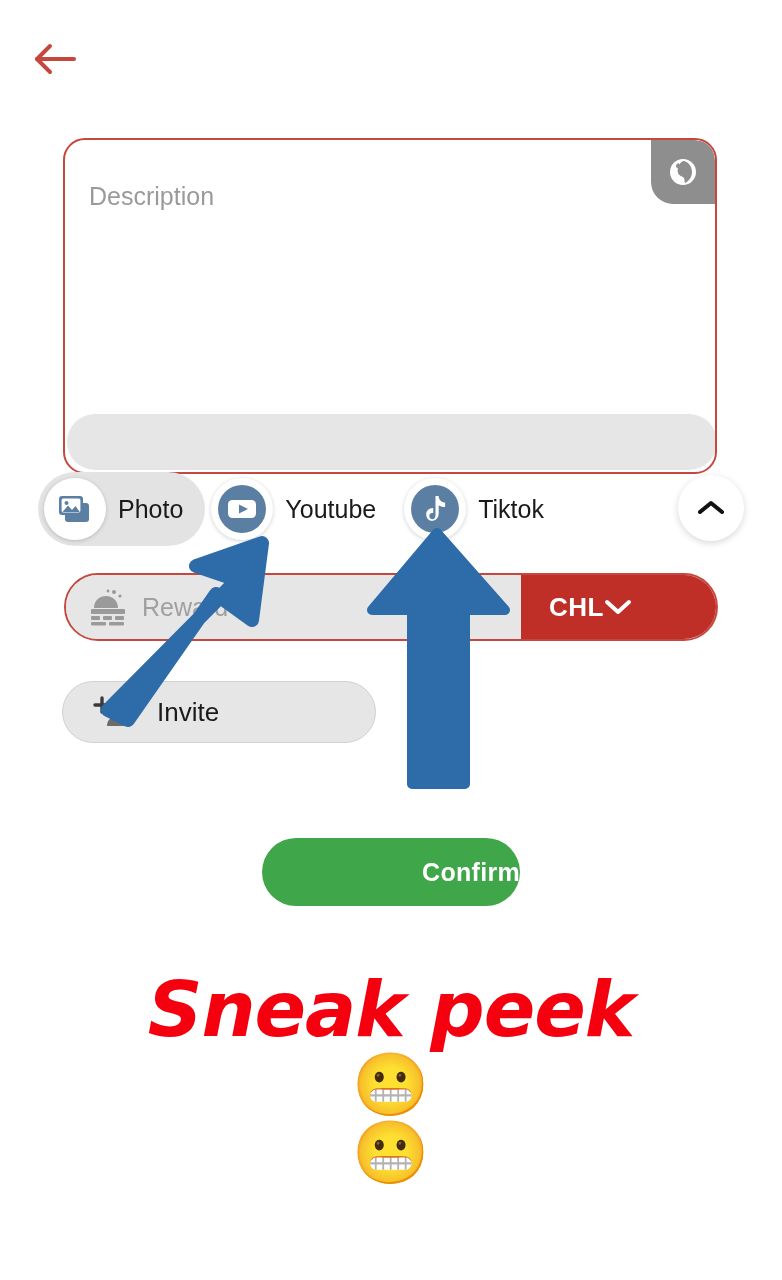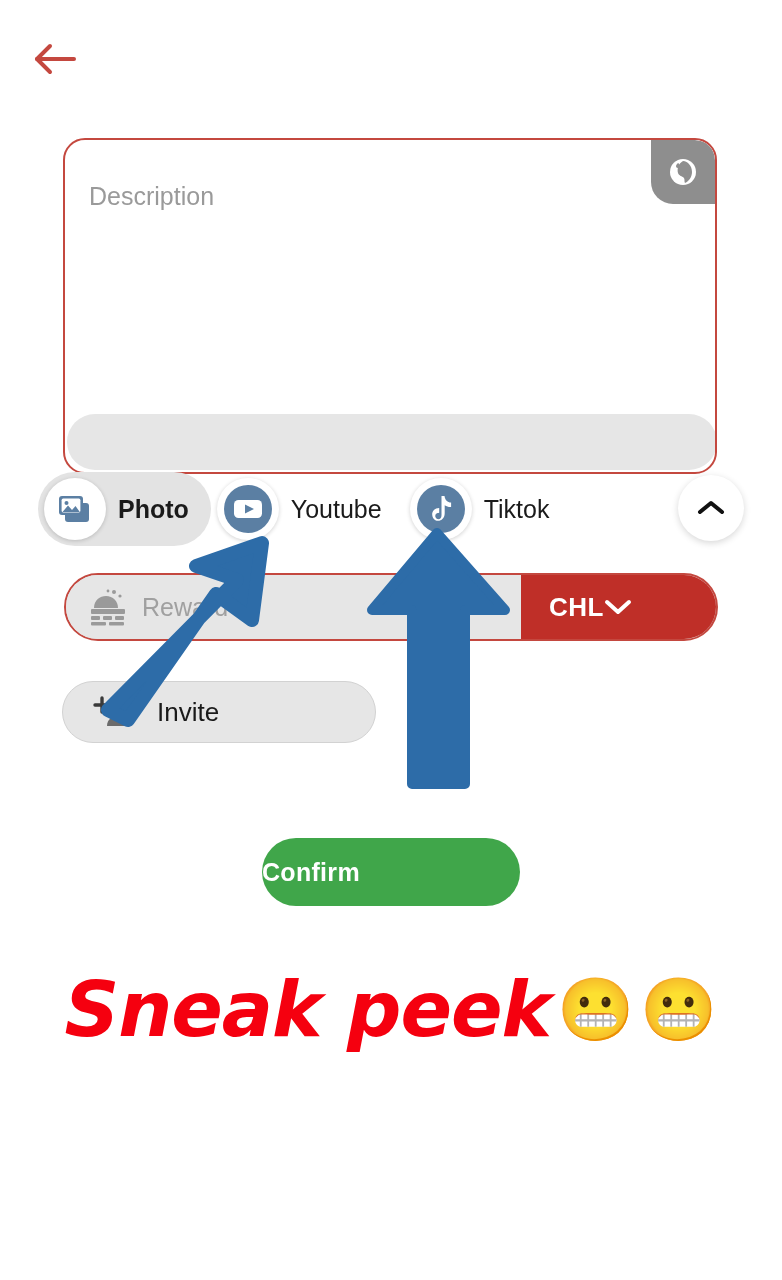--- a/index.html
+++ b/index.html
@@ -158,21 +158,21 @@
     display: flex;
     align-items: center;
     justify-content: center;
     flex: none;
     margin: 0 12px 0 6px;
   }
   .media-label {
     font-size: 25px;
     color: #1a1a1a;
   }
-  .media-label.bold { font-weight: bold; }
+  .media-label.bold { font-weight: normal; }
   .chevron-btn {
     position: absolute;
     right: 0;
     top: 3px;
     width: 66px;
     height: 66px;
     border-radius: 50%;
     background: #ffffff;
     box-shadow: 0 2px 7px rgba(0,0,0,0.16);
     display: flex;
@@ -251,41 +251,42 @@
   .confirm-btn {
     position: absolute;
     left: 262px;
     top: 838px;
     width: 258px;
     height: 68px;
     border-radius: 34px;
     background: #40A64A;
     display: flex;
     align-items: center;
-    justify-content: flex-start;
+    justify-content: flex-end;
     cursor: pointer;
     border: none;
   }
   .confirm-label {
     color: #ffffff;
     font-size: 25px;
     font-weight: bold;
     letter-spacing: 0.3px;
   }
 
   
   .sneak-row {
     position: absolute;
     left: 0;
     top: 972px;
     width: 782px;
     display: flex;
     align-items: center;
     justify-content: center;
     gap: 6px;
+    flex-direction: column;
   }
   .sneak-text {
     font-family: "DejaVu Sans", sans-serif;
     font-size: 76px;
     font-weight: bold;
     font-style: italic;
     color: #F5000F;
     letter-spacing: -1px;
     line-height: 1;
   }

